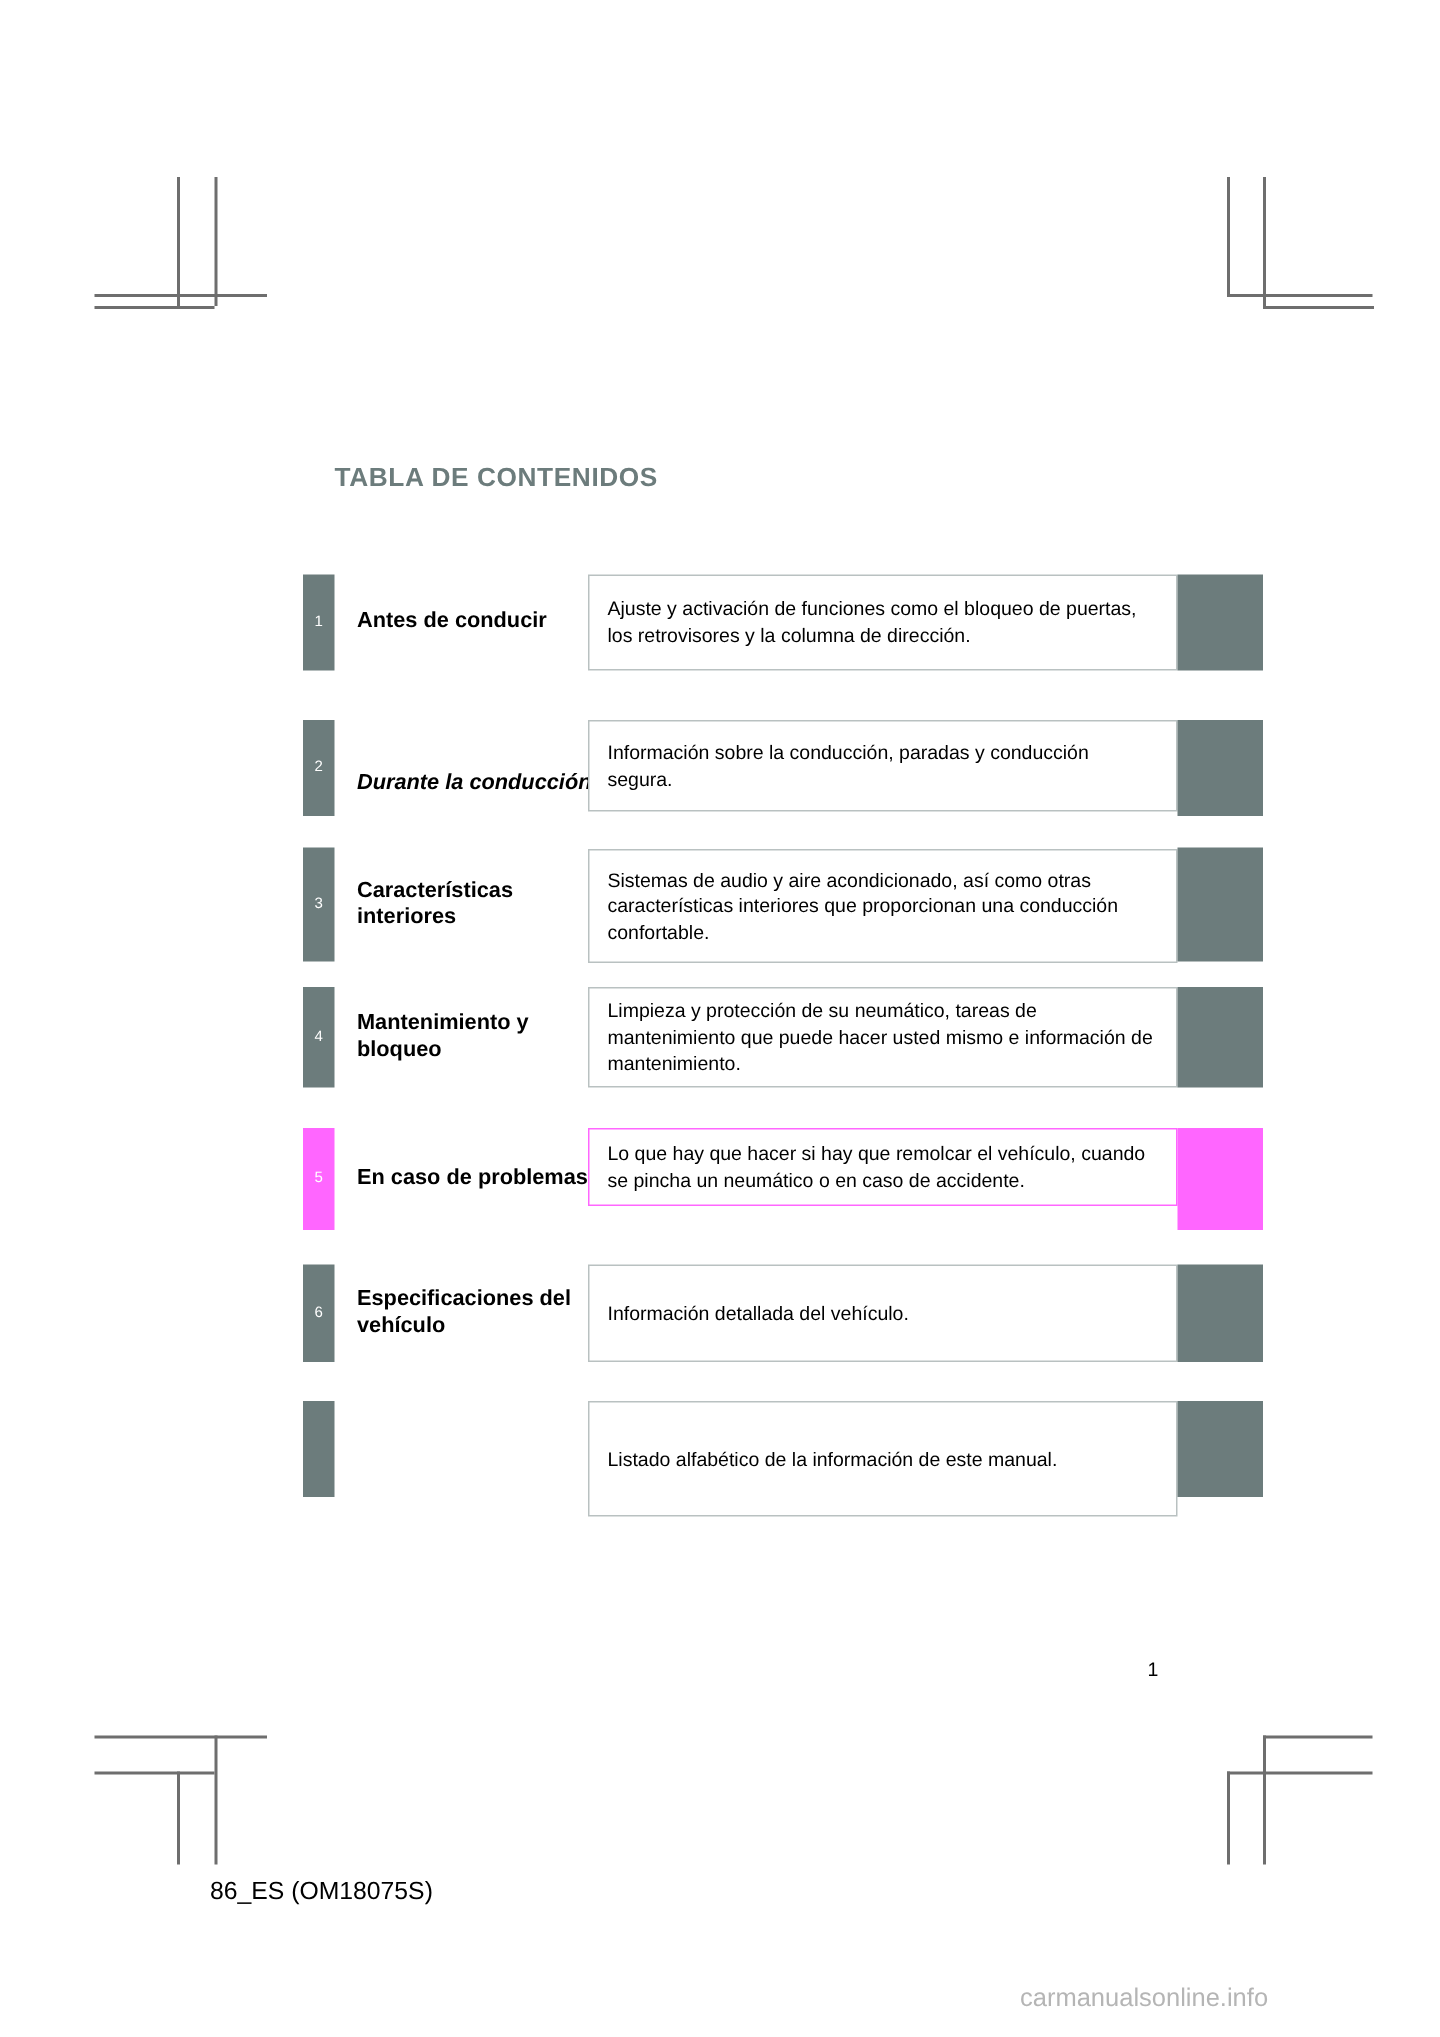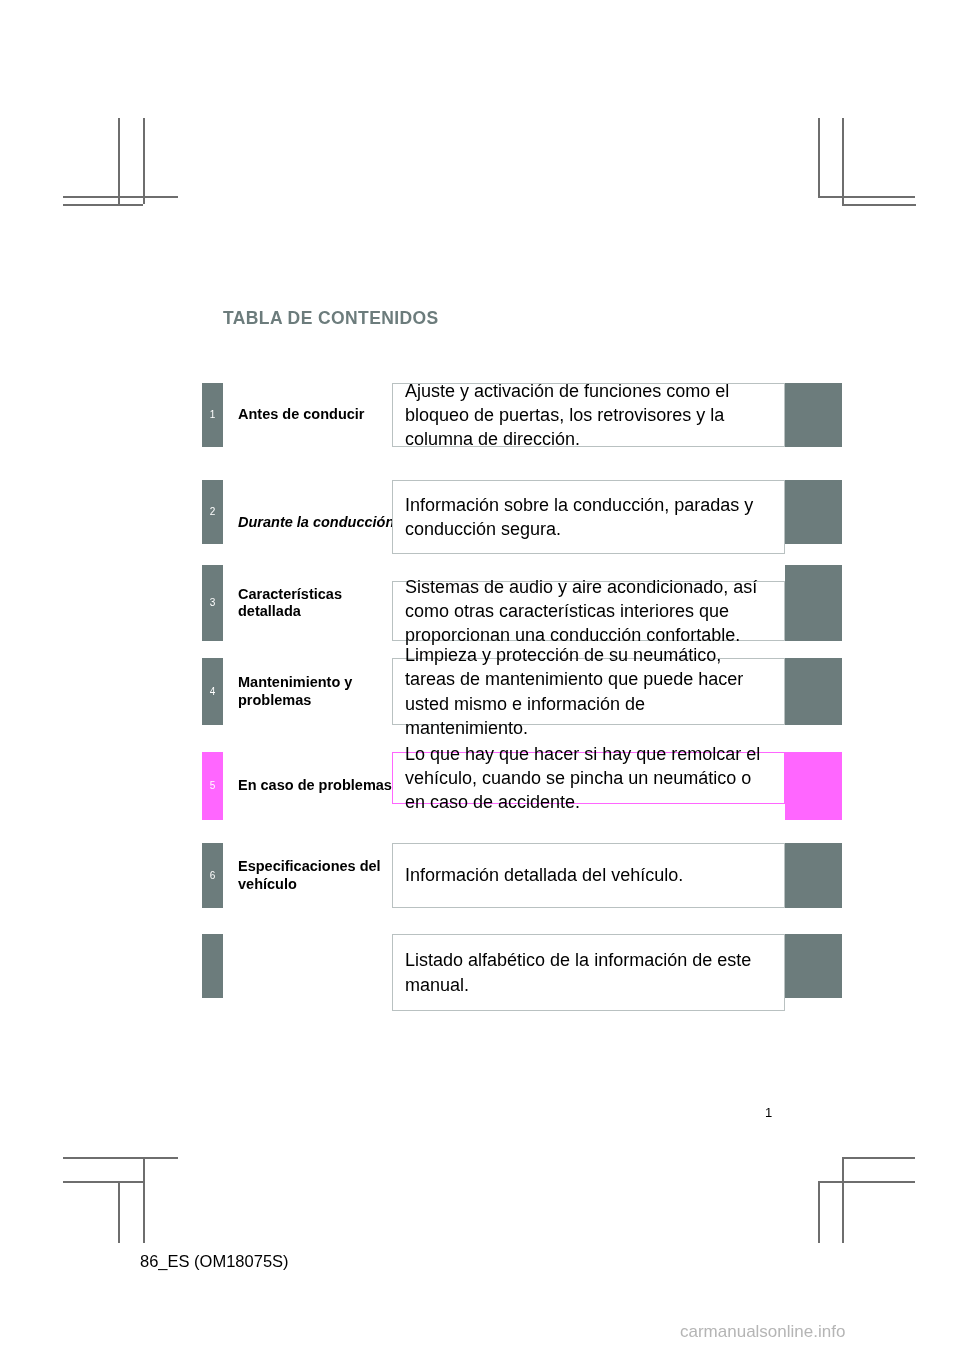--- a/index.html
+++ b/index.html
@@ -86,21 +86,21 @@
     width: 393px;
     box-sizing: border-box;
     background: #ffffff;
     border: 1px solid #b9c1c1;
     padding: 0 12px;
     display: flex;
     align-items: center;
   }
   .toc-row.accent .desc-box { border-color: #ff66ff; }
   .desc-text {
-    font-size: 18px;
+    font-size: 13px;
     line-height: 1.35;
     color: #000000;
   }
 
   
   .right-block {
     position: absolute;
     left: 785px;
     width: 57px;
     background: #6c7c7c;
@@ -172,36 +172,36 @@
         <div class="tab" style="top: 0px; height: 64px;">1</div>
         <div class="sect-title" style="top: 0px; height: 64px; text-align: center;">Antes de conducir</div>
         <div class="desc-box" style="top: 0px; height: 64px;">
           <div class="desc-text">Ajuste y activación de funciones como el bloqueo de puertas, los retrovisores y la columna de dirección.</div>
         </div>
         <div class="right-block" style="top: 0px; height: 64px;"></div>
       </div>
       <div class="toc-row" style="top: 480px; height: 64px;">
         <div class="tab" style="top: 0px; height: 64px;">2</div>
         <div class="sect-title" style="top: 11px; height: 64px; font-style: italic;">Durante la conducción</div>
-        <div class="desc-box" style="top: 0px; height: 74px; align-items: center;">
+        <div class="desc-box" style="top: 0px; height: 61px; align-items: center;">
           <div class="desc-text">Información sobre la conducción, paradas y conducción segura.</div>
         </div>
         <div class="right-block" style="top: 0px; height: 64px;"></div>
       </div>
       <div class="toc-row" style="top: 565px; height: 76px;">
         <div class="tab" style="top: 0px; height: 76px;">3</div>
-        <div class="sect-title" style="top: 0px; height: 76px;">Características detallada</div>
-        <div class="desc-box" style="top: 16px; height: 60px; justify-content: center;">
+        <div class="sect-title" style="top: 0px; height: 76px;">Características interiores</div>
+        <div class="desc-box" style="top: 1px; height: 76px; justify-content: center;">
           <div class="desc-text">Sistemas de audio y aire acondicionado, así como otras características interiores que proporcionan una conducción confortable.</div>
         </div>
         <div class="right-block" style="top: 0px; height: 76px;"></div>
       </div>
       <div class="toc-row" style="top: 658px; height: 67px;">
         <div class="tab" style="top: 0px; height: 67px;">4</div>
-        <div class="sect-title" style="top: 0px; height: 67px;">Mantenimiento y problemas</div>
+        <div class="sect-title" style="top: 0px; height: 67px;">Mantenimiento y bloqueo</div>
         <div class="desc-box" style="top: 0px; height: 67px;">
           <div class="desc-text">Limpieza y protección de su neumático, tareas de mantenimiento que puede hacer usted mismo e información de mantenimiento.</div>
         </div>
         <div class="right-block" style="top: 0px; height: 67px;"></div>
       </div>
       <div class="toc-row accent" style="top: 752px; height: 68px;">
         <div class="tab" style="top: 0px; height: 68px;">5</div>
         <div class="sect-title" style="top: 0px; height: 68px;">En caso de problemas</div>
         <div class="desc-box" style="top: 0px; height: 52px;">
           <div class="desc-text">Lo que hay que hacer si hay que remolcar el vehículo, cuando se pincha un neumático o en caso de accidente.</div>

